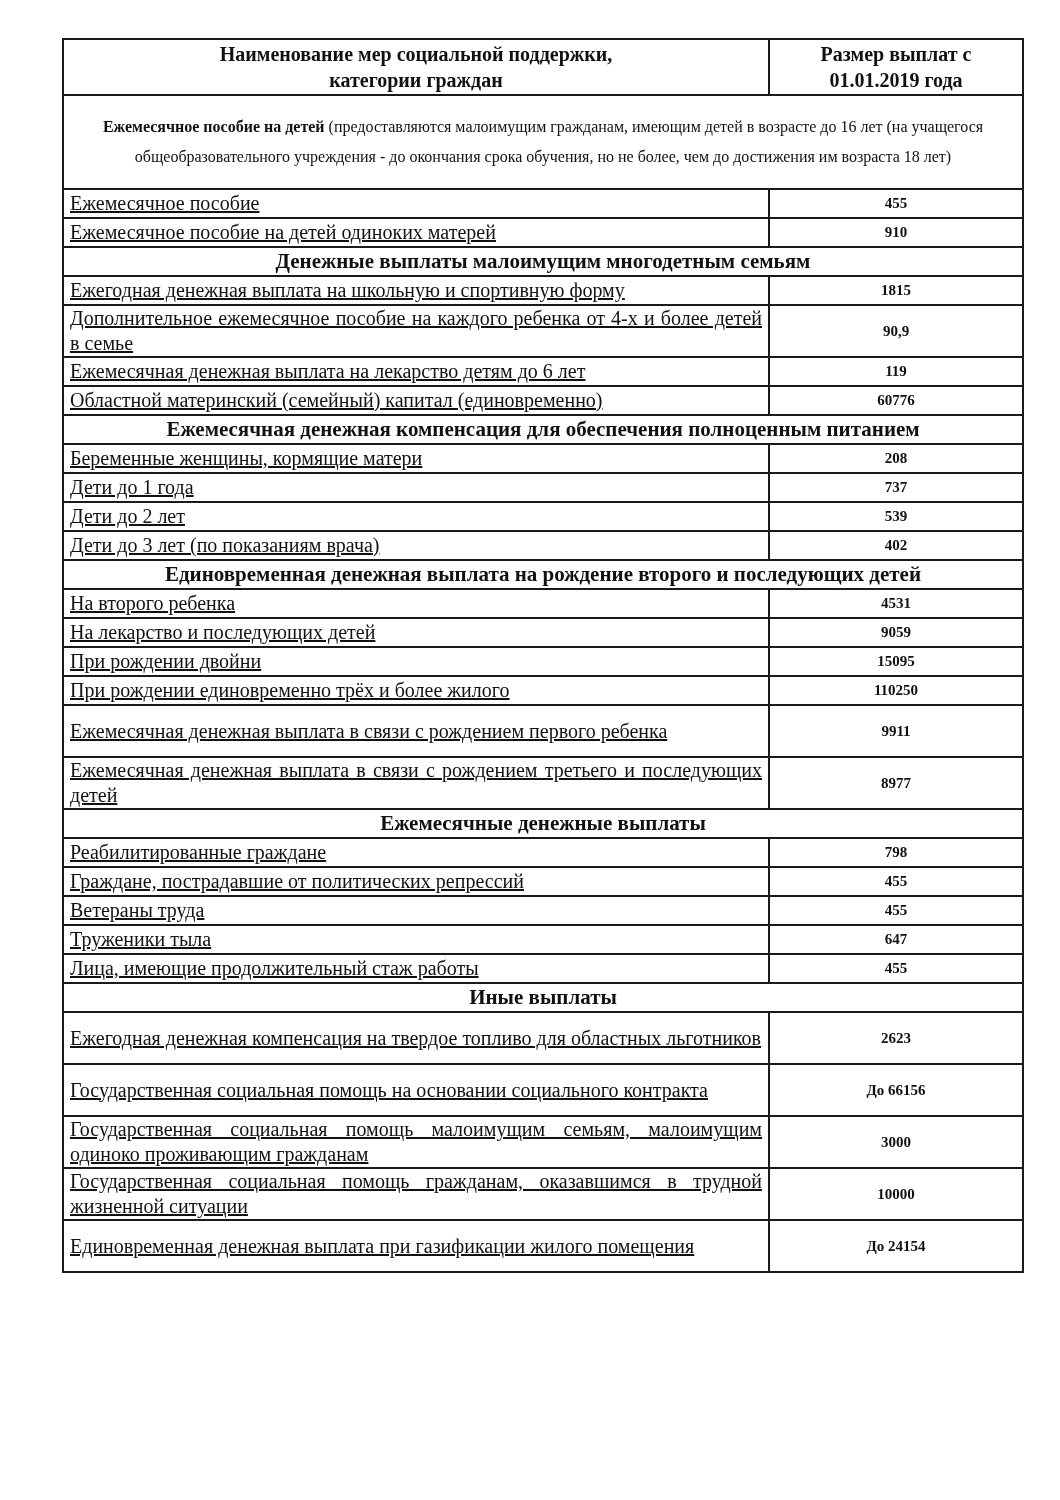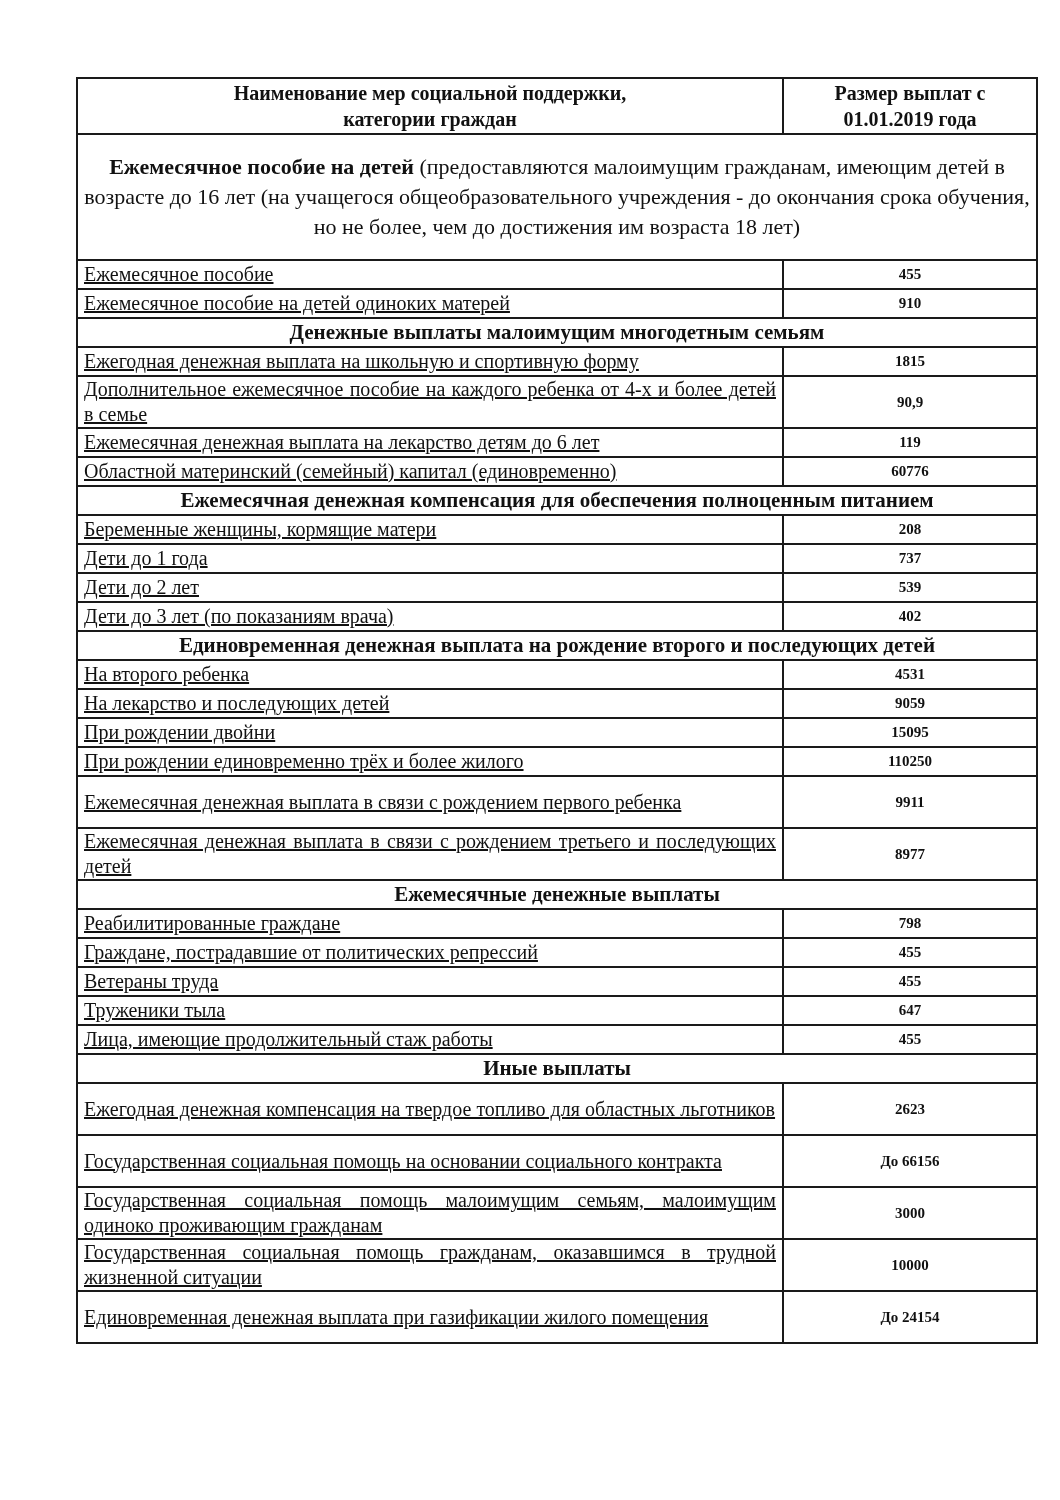--- a/index.html
+++ b/index.html
@@ -1,25 +1,25 @@
 <!DOCTYPE html>
 <html><head>
 <meta charset="utf-8">
 <style>
   html, body { margin: 0; padding: 0; background: #ffffff; }
   body { width: 1060px; height: 1500px; position: relative; overflow: hidden;
          font-family: "Liberation Serif", "DejaVu Serif", serif; color: #111; }
-  table.main { position: absolute; left: 76px; top: 38px; width: 960px;
-               border-collapse: collapse; table-layout: fixed; margin-top: 39px; }
+  table.main { position: absolute; left: 62px; top: 38px; width: 960px;
+               border-collapse: collapse; table-layout: fixed; }
   table.main td { border: 2px solid #1a1a1a; padding: 0 6px; vertical-align: middle; }
   col.c1 { width: 706px; }
   col.c2 { width: 254px; }
   .hdr td { height: 54px; text-align: center; font-weight: bold; font-size: 20px; line-height: 26px; }
   .sec td { text-align: center; font-weight: bold; font-size: 21px; height: 27px; line-height: 27px; }
-  .sec.tall td { height: 92px; line-height: 30px; font-size: 22px; padding: 16px 4px; }
+  .sec.tall td { height: 92px; line-height: 30px; font-size: 16px; padding: 0 4px; }
   .sec.tall .norm { font-weight: normal; }
   .row td.lbl { font-size: 20px; height: 27px; line-height: 25px; text-align: justify; text-align-last: left; text-decoration: underline; }
   .row.two td.lbl { height: 50px; }
   .row td.val { text-align: center; font-weight: bold; font-size: 15px; }
 </style>
 </head>
 <body>
 
 <table class="main">
   <colgroup>

